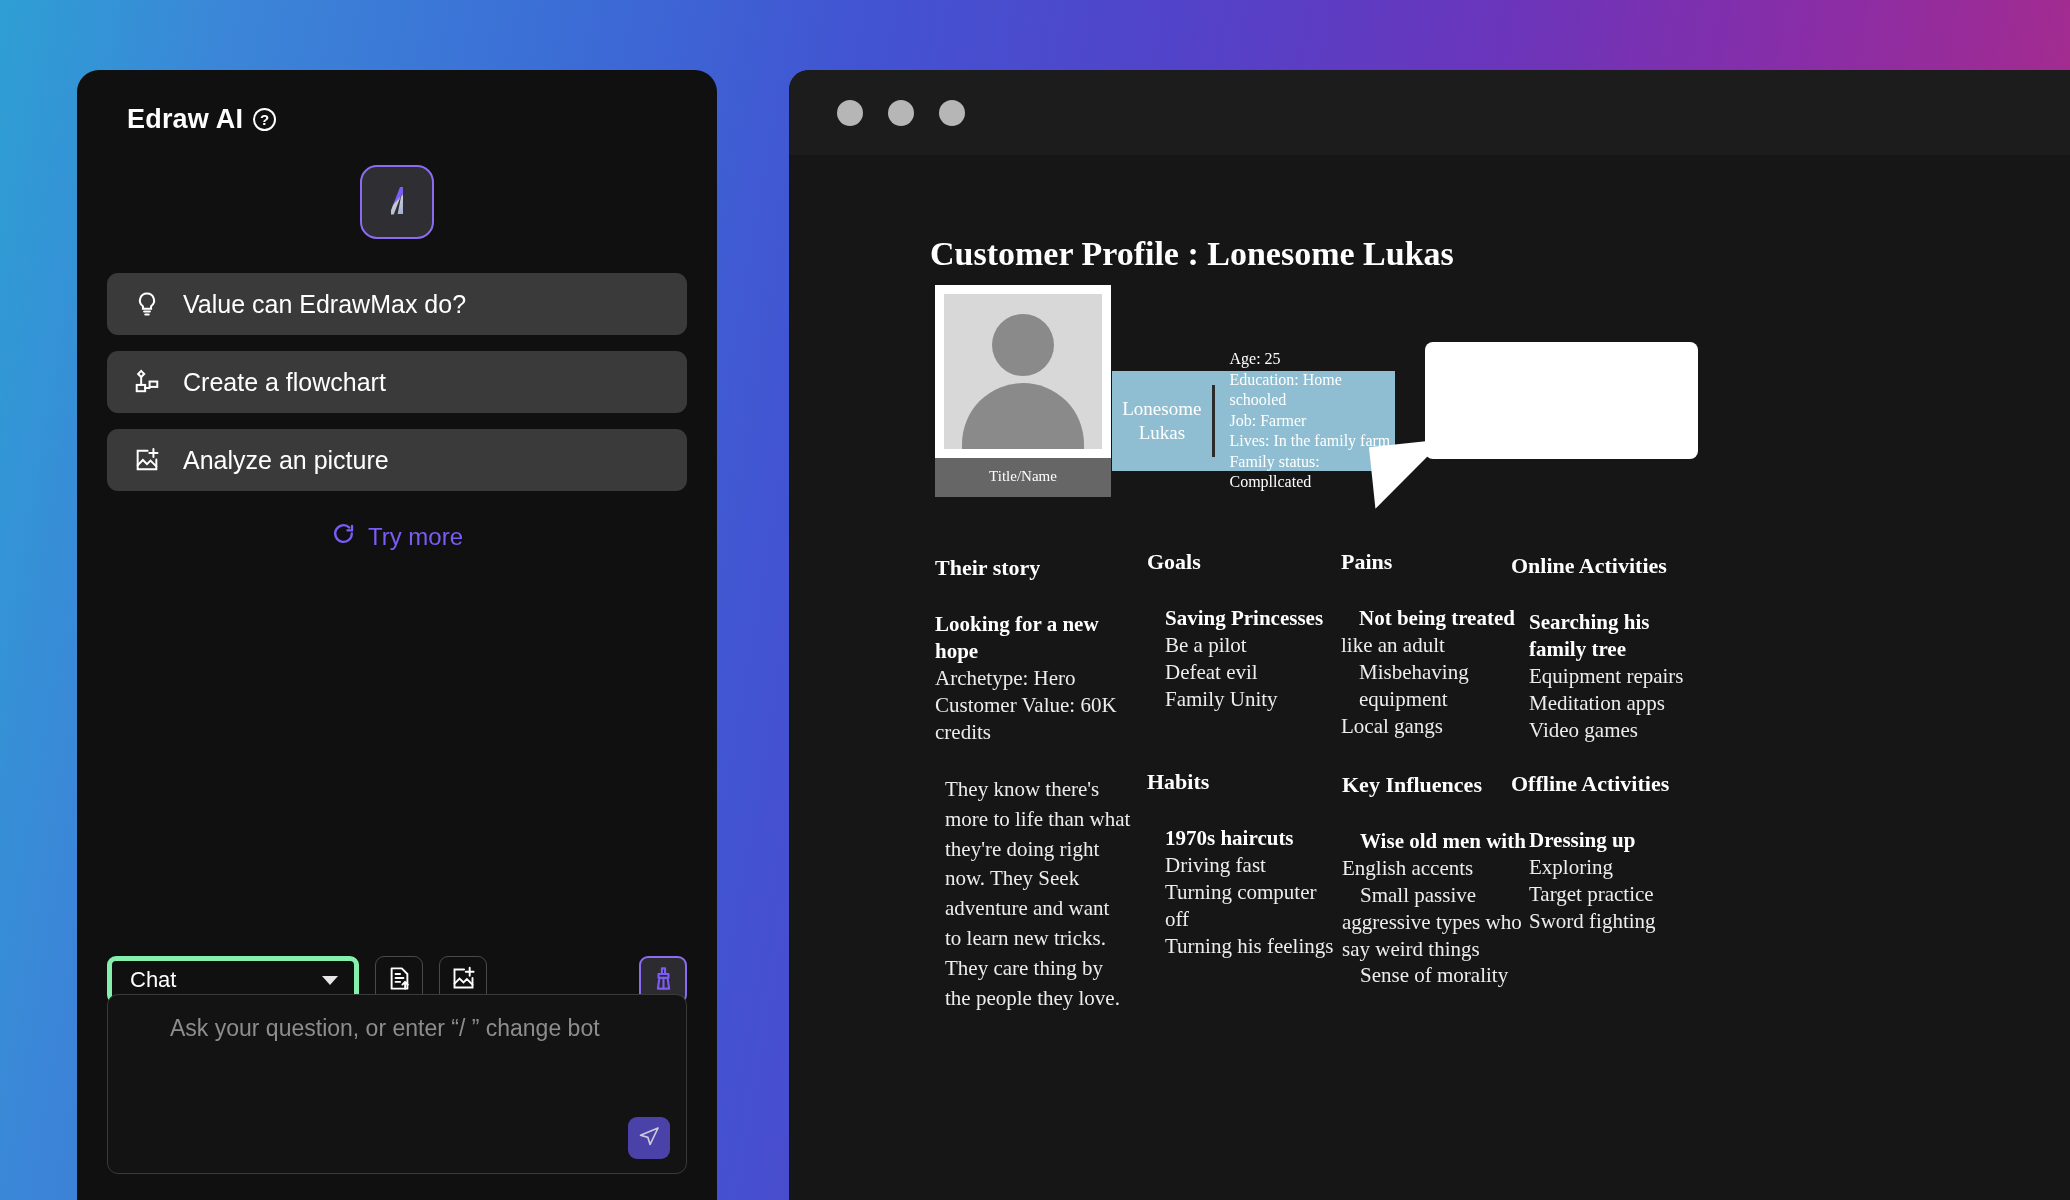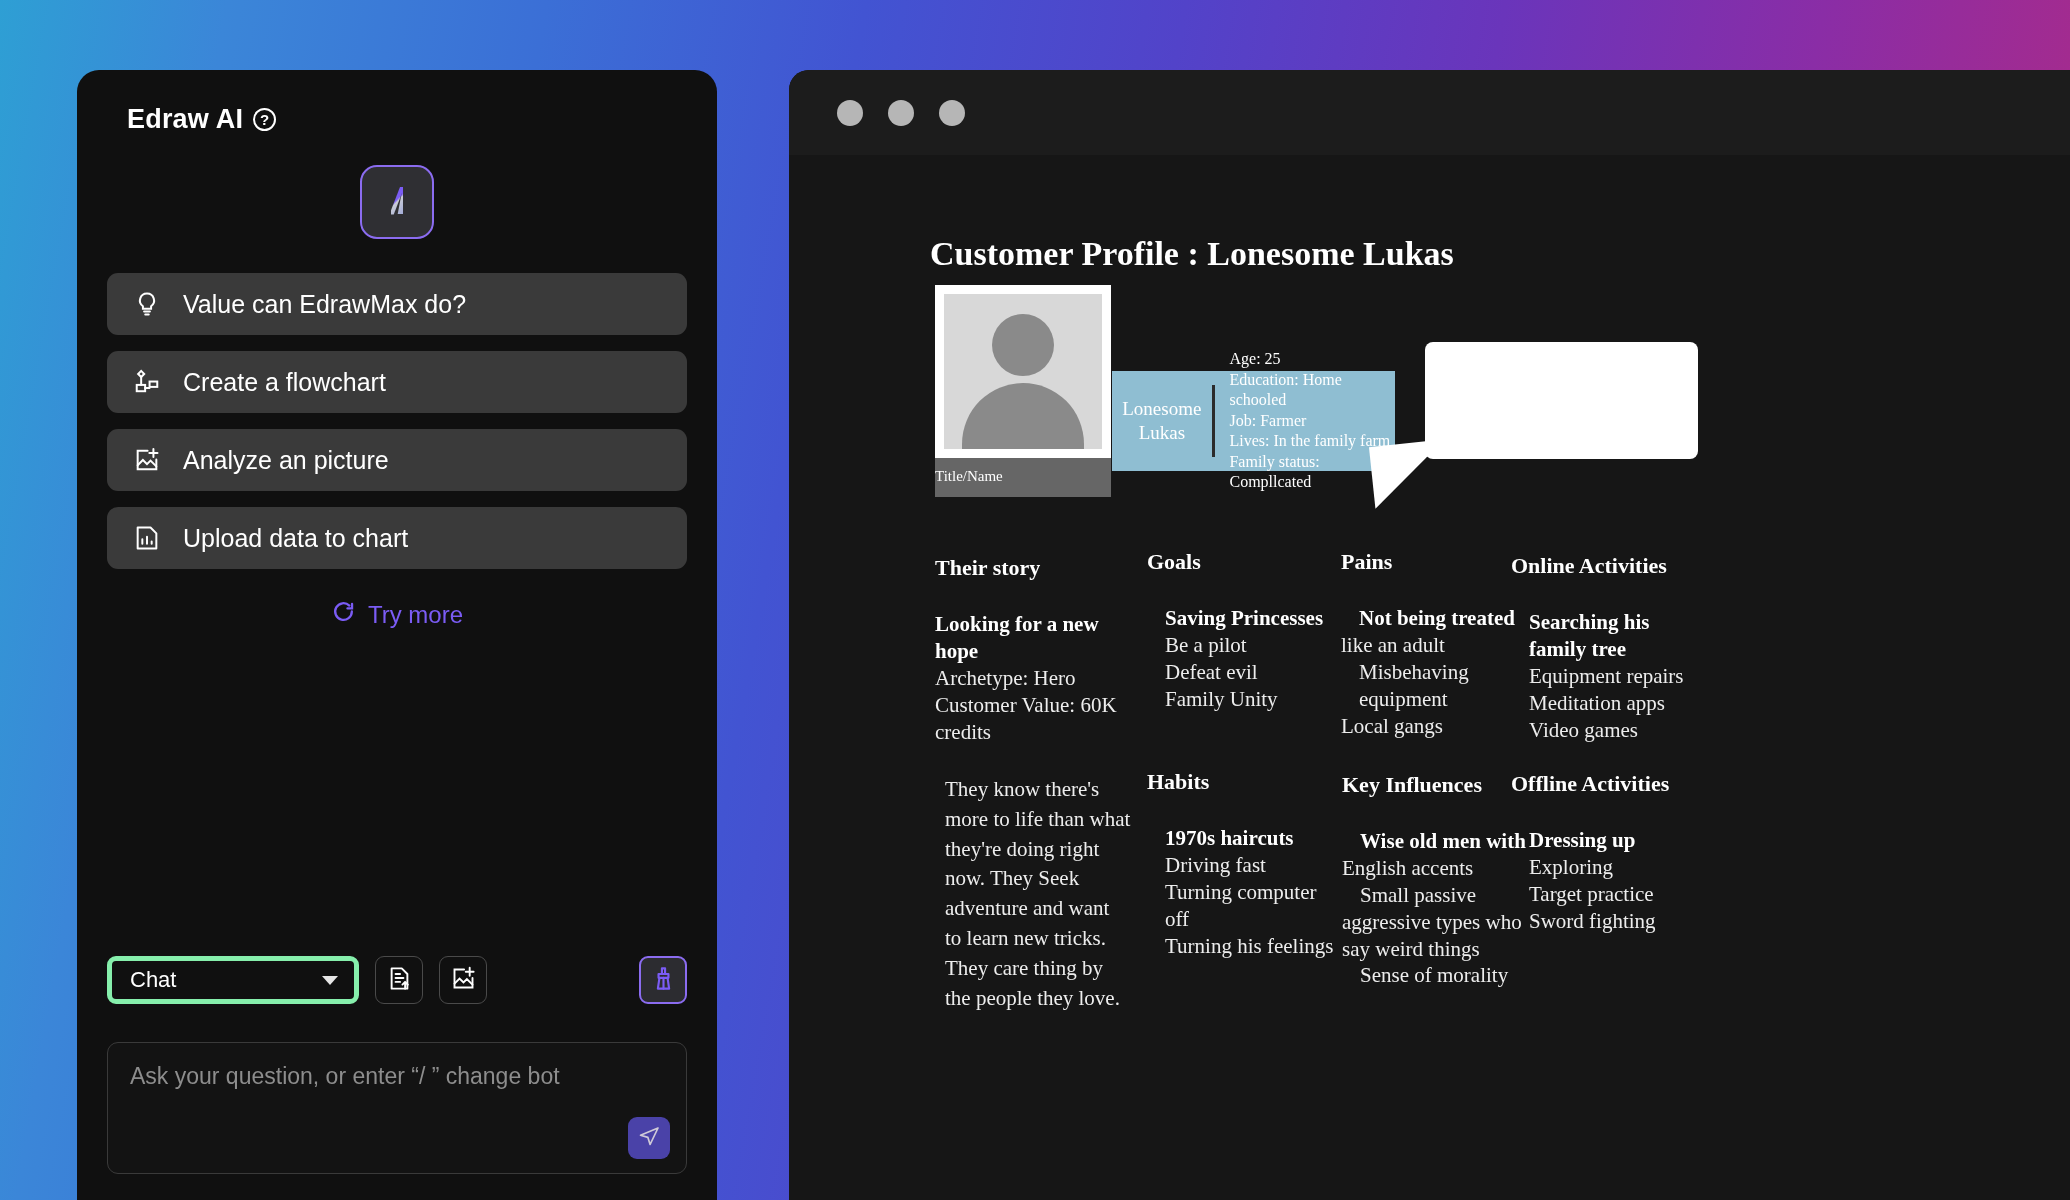--- a/index.html
+++ b/index.html
@@ -72,22 +72,22 @@
   }
   .chev { width:0;height:0;border-left:8px solid transparent;border-right:8px solid transparent;border-top:9px solid #e6e6e6; }
   .tool-btn {
     width: 48px; height: 48px; border: 1px solid #4a4a4a; border-radius: 9px;
     display: flex; align-items: center; justify-content: center; cursor: pointer;
   }
   .tool-btn svg { width: 27px; height: 27px; }
   .clear-btn { margin-left: auto; border: 2px solid #8b6cf0; background: #2c2c30; }
 
   .chat-input-box {
-    position: absolute; left: 30px; right: 30px; bottom: 26px; height: 132px;
-    border: 1px solid #3a3a3a; border-radius: 11px; background: #131313;
+    position: absolute; left: 30px; right: 30px; bottom: 26px; height: 180px;
+    border: 1px solid #3a3a3a; border-radius: 11px; background: #131313; padding-left: 40px;
   }
   .chat-placeholder { color: #8d8d8d; font-size: 23px; padding: 20px 22px; }
   .send-btn {
     position: absolute; right: 16px; bottom: 14px;
     width: 42px; height: 42px; border-radius: 9px; background: #4a42a8;
     display: flex; align-items: center; justify-content: center; cursor: pointer;
   }
   .send-btn svg { width: 24px; height: 24px; }
 
   
@@ -107,21 +107,21 @@
     font-size: 34px; font-weight: bold;
   }
 
   
   .avatar-card { position: absolute; left: 146px; top: 130px; width: 176px; }
   .avatar-frame { background: #ffffff; padding: 9px; }
   .avatar-img { background: #d8d8d8; height: 155px; position: relative; overflow: hidden; }
   .av-head { position:absolute; left:50%; top:20px; transform:translateX(-50%); width:62px; height:62px; border-radius:50%; background:#8a8a8a; }
   .av-body { position:absolute; left:50%; bottom:0; transform:translateX(-50%); width:122px; height:66px; border-radius: 61px 61px 0 0; background:#8a8a8a; }
   .avatar-caption {
-    background: #666666; color: #ffffff; 
+    background: #666666; color: #ffffff; text-align: center;
     font-family: "Liberation Serif", serif; font-size: 15px; padding: 10px 0 12px;
   }
 
   
   .info-card {
     position: absolute; left: 323px; top: 216px; width: 283px; height: 100px;
     background: #8fbed2; display: flex; align-items: center;
   }
   .info-name {
     width: 106px; text-align: center; color: #ffffff;
@@ -197,29 +197,20 @@
       <span class="sugg-icon">
         <svg viewBox="0 0 24 24" fill="none" stroke="#fff" stroke-width="1.7" stroke-linecap="round">
           <path d="M20 11.5V20H4V4h8.5"></path>
           <path d="M17.5 2.5v7M14 6h7"></path>
           <path d="M4 16.5l4.5-4.5 3.5 3.5 3-3 5 5"></path>
         </svg>
       </span>
       <span>Analyze an picture</span>
     </div>
 
-    <div class="sugg-btn">
-      <span class="sugg-icon">
-        <svg viewBox="0 0 24 24" fill="none" stroke="#fff" stroke-width="1.7" stroke-linejoin="round">
-          <path d="M4 3h11l5 5v13H4z"></path>
-          <path d="M8 17v-4M12 17v-6M16 17v-2" stroke-linecap="round"></path>
-        </svg>
-      </span>
-      <span>Upload data to chart</span>
-    </div>
   </div>
 
   <div class="try-more">
     <span>
       <svg viewBox="0 0 24 24" fill="none" stroke="#7b5cf5" stroke-width="2.2" stroke-linecap="round">
         <path d="M20 12a8 8 0 1 1-2.4-5.7"></path>
         <path d="M20.2 4.6V9h-4.4"></path>
       </svg>
     </span>
     <span>Try more</span>

